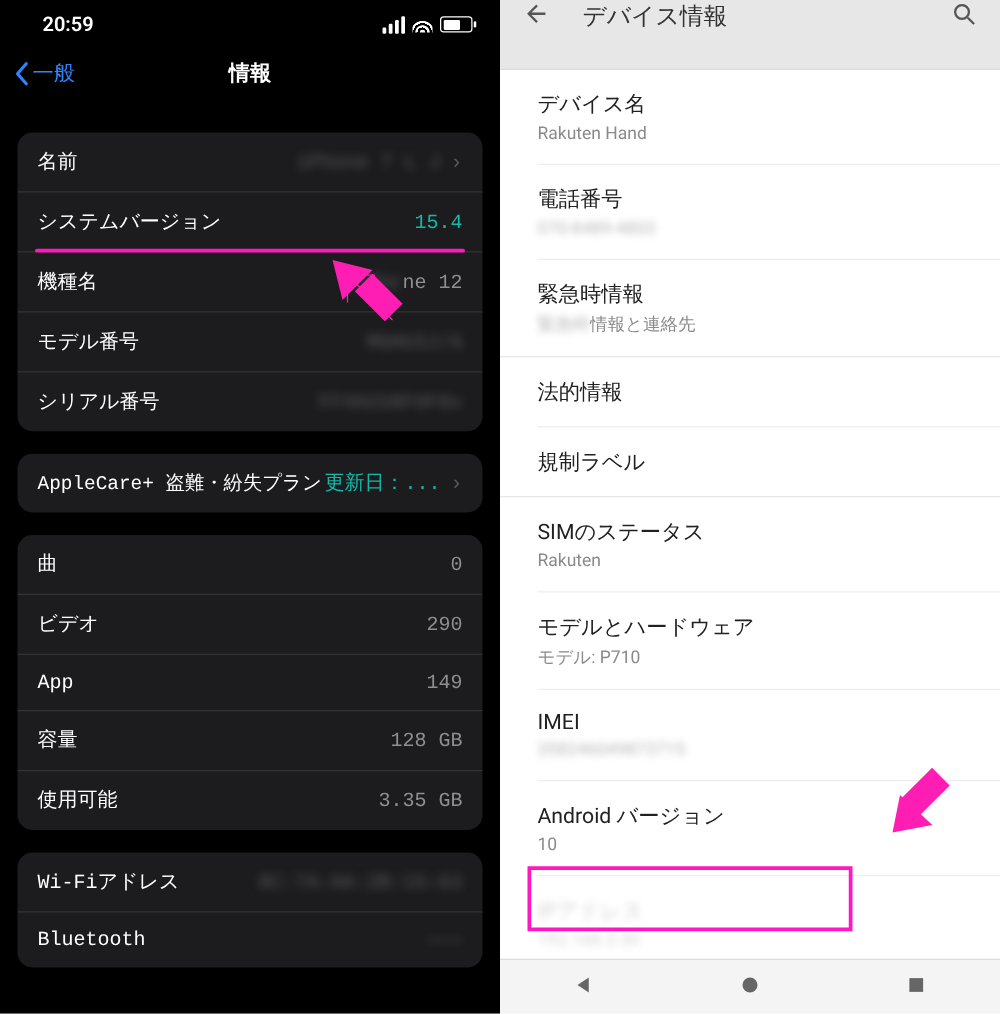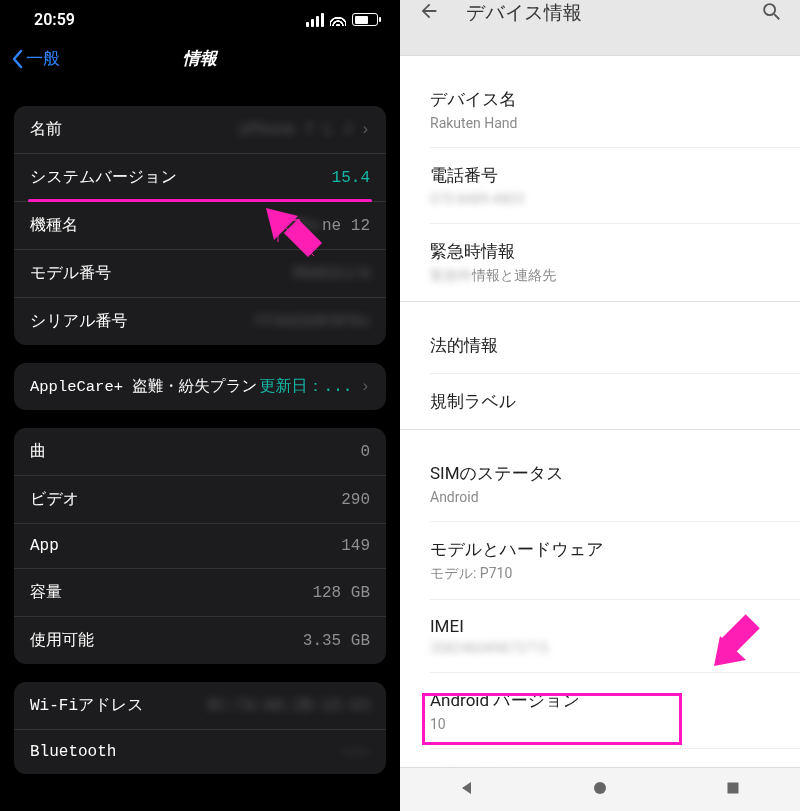--- a/index.html
+++ b/index.html
@@ -46,21 +46,21 @@
 
     .ios-nav {
       display: flex; align-items: center; justify-content: center;
       position: relative; padding: 12px 14px 18px;
     }
     .ios-back {
       position: absolute; left: 10px; display: flex; align-items: center;
       color: #2e84ff; font-size: 17px; gap: 2px;
     }
     .ios-back svg{width:14px;height:20px}
-    .ios-title { font-size: 17px; font-weight: 600; font-style: italic; }
+    .ios-title { font-size: 17px; font-weight: 600; }
 
     .card {
       background: #1c1c1e; border-radius: 12px; margin: 10px 14px 18px;
       overflow: hidden;
     }
     .row {
       display: flex; justify-content: space-between; align-items:center;
       padding: 13px 16px; font-size: 16px;
       border-bottom: 0.5px solid #333;
       position: relative;
@@ -87,21 +87,21 @@
       display:flex; align-items:flex-start; gap:26px;
       height:56px; padding:0 18px; background:#e7e7e7;
       border-bottom:1px solid #dcdcdc;
     }
     .a-header .title{font-size:19px; color:#333;}
     .a-header .spacer{flex:1}
     .a-header svg{width:22px;height:22px}
 
     .a-section{
       background:#fff; border-bottom:1px solid #e0e0e0;
-      padding: 16px 0 0 30px;
+      padding: 0 0 0 30px;
     }
     .a-item{ padding:16px 24px 16px 0; border-bottom:1px solid #eee; }
     .a-section .a-item:last-child{border-bottom:none}
     .a-item .k{color:#212121;font-size:17px;}
     .a-item .v{color:#8a8a8a;font-size:14px;margin-top:4px}
 
     .pink-box{
       position:absolute; border:3px solid #ff18c0; pointer-events:none;
     }
 
@@ -270,21 +270,21 @@
         <div class="k">法的情報</div>
       </div>
       <div class="a-item">
         <div class="k">規制ラベル</div>
       </div>
     </div>
 
     <div class="a-section">
       <div class="a-item">
         <div class="k">SIMのステータス</div>
-        <div class="v">Android</div>
+        <div class="v">Rakuten</div>
       </div>
       <div class="a-item">
         <div class="k">モデルとハードウェア</div>
         <div class="v">モデル: P710</div>
       </div>
       <div class="a-item">
         <div class="k">IMEI</div>
         <div class="v blur2">358246049873715</div>
       </div>
       <div class="a-item">

